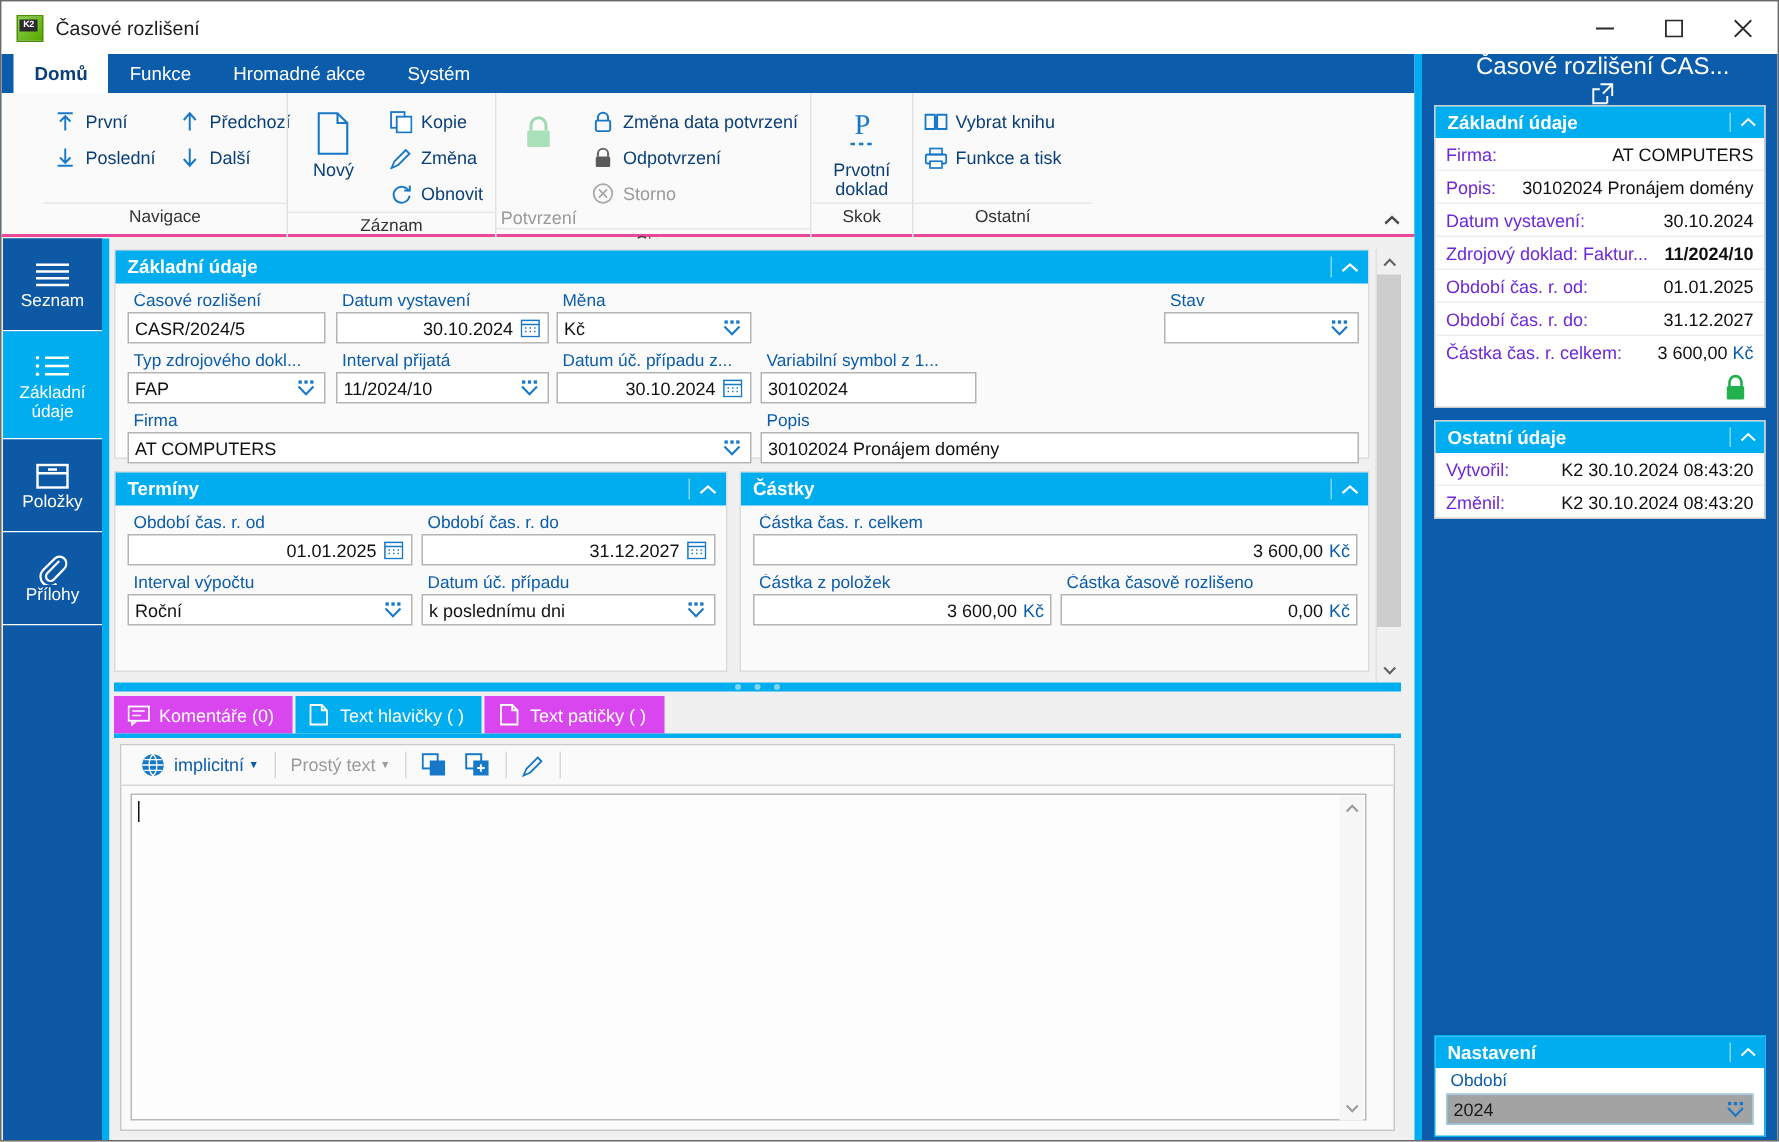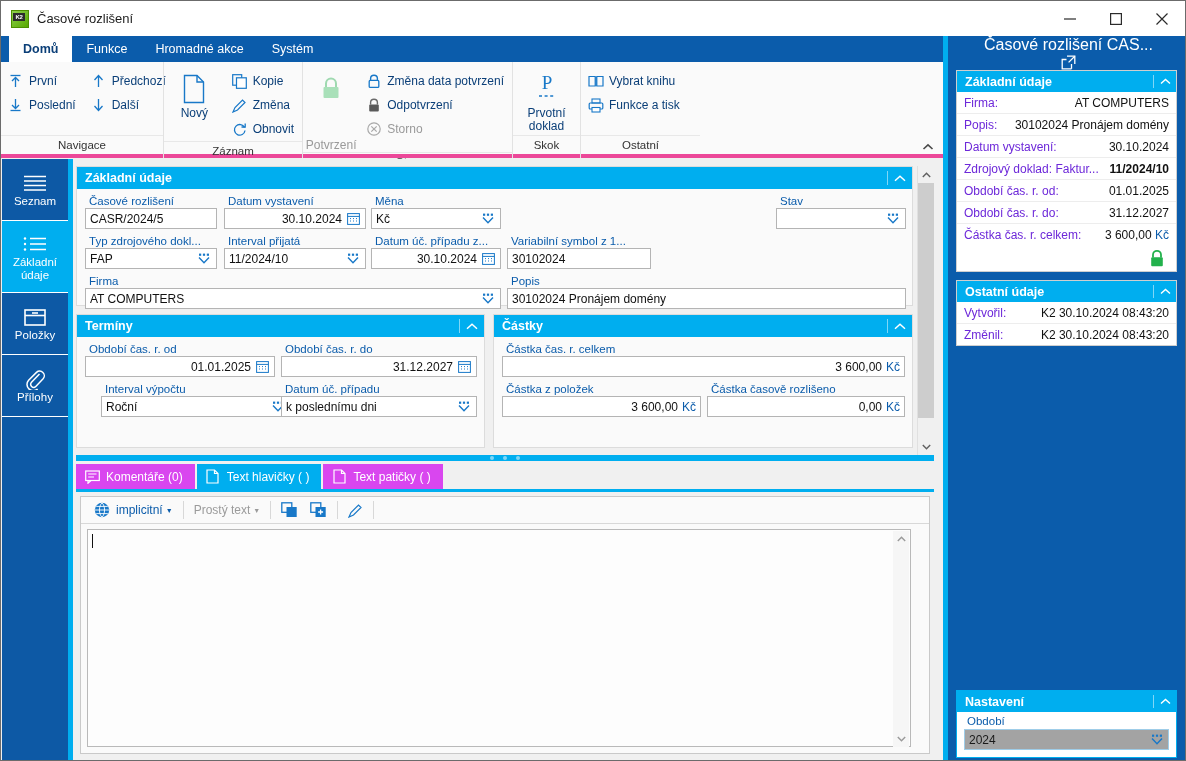--- a/index.html
+++ b/index.html
@@ -18,21 +18,21 @@
   .tb-title{font-size:13px;color:#1c1c1c;}
   .tb-controls{margin-left:auto;display:flex;height:35px;}
   .tb-btn{width:46px;height:35px;display:flex;align-items:center;justify-content:center;color:#2b2b2b;}
   .tb-btn svg{display:block;}
 
   
   .ribbon{position:absolute;left:0;top:35px;width:942px;height:122px;background:#0b5cab;}
   .rb-tabs{height:26px;display:flex;align-items:flex-end;padding-left:8px;}
   .rb-tab{height:26px;line-height:26px;padding:0 14px;color:#ffffff;font-size:12.5px;}
   .rb-tab.active{background:#ffffff;color:#0b3f78;font-weight:bold;}
-  .rb-body{position:absolute;left:0;top:26px;width:942px;height:96px;background:#fafafa;border-bottom:4px solid #ec4899;box-sizing:border-box;display:flex;}
+  .rb-body{position:absolute;left:0;top:26px;width:942px;height:96px;background:#fafafa;border-bottom:2px solid #ec4899;box-sizing:border-box;display:flex;padding-left:28px;}
   .rb-group{position:relative;height:96px;box-sizing:border-box;display:flex;flex-direction:column;}
   .rb-group + .rb-group{border-left:1px solid #e2e2e2;}
   .rb-grow{flex:1;display:flex;align-items:flex-start;padding-top:7px;}
   .rb-caption{height:22px;line-height:18px;text-align:center;font-size:11.5px;color:#333;border-top:1px solid #e8e8e8;}
   .rb-col{display:flex;flex-direction:column;}
   .rb-small{display:flex;align-items:center;height:24px;padding:0 8px 0 6px;color:#0b3f78;font-size:12px;white-space:nowrap;}
   .rb-small .ic{width:17px;height:16px;margin-right:5px;display:flex;align-items:center;justify-content:center;flex:0 0 17px;}
   .rb-small.disabled{color:#9a9a9a;}
   .rb-big{width:66px;display:flex;flex-direction:column;align-items:center;justify-content:flex-start;padding-top:2px;color:#0b3f78;font-size:12px;text-align:center;line-height:13px;}
   .rb-big .bic{height:36px;display:flex;align-items:center;justify-content:center;}
@@ -531,21 +531,21 @@
             <span class="val r">31.12.2027</span>
             <span class="btnicon">
               <svg width="13" height="13" viewBox="0 0 13 13">
                   <rect x="0.6" y="1.6" width="11.8" height="10.8" fill="none" stroke="#1878c8" stroke-width="1"></rect>
                   <path d="M0.6 4.4 H12.4" stroke="#1878c8" stroke-width="1"></path>
                   <path d="M3 6.6 H4 M6 6.6 H7 M9 6.6 H10 M3 9 H4 M6 9 H7 M9 9 H10" stroke="#1878c8" stroke-width="1"></path>
                 </svg>
             </span>
           </div>
         </div>
-        <div class="fld" style="left:24px;top:68px;width:190px">
+        <div class="fld" style="left:8px;top:68px;width:190px">
           <label>Interval výpočtu</label>
           <div class="inp">
             <span class="val">Roční</span>
             <span class="btnicon">
               <svg width="14" height="12" viewBox="0 0 14 12">
                   <rect x="2" y="0.6" width="2.2" height="2.2" fill="#1878c8"></rect>
                   <rect x="5.9" y="0.6" width="2.2" height="2.2" fill="#1878c8"></rect>
                   <rect x="9.8" y="0.6" width="2.2" height="2.2" fill="#1878c8"></rect>
                   <path d="M2 4.6 L7 9.8 L12 4.6" fill="none" stroke="#1878c8" stroke-width="1.4"></path>
                 </svg>

